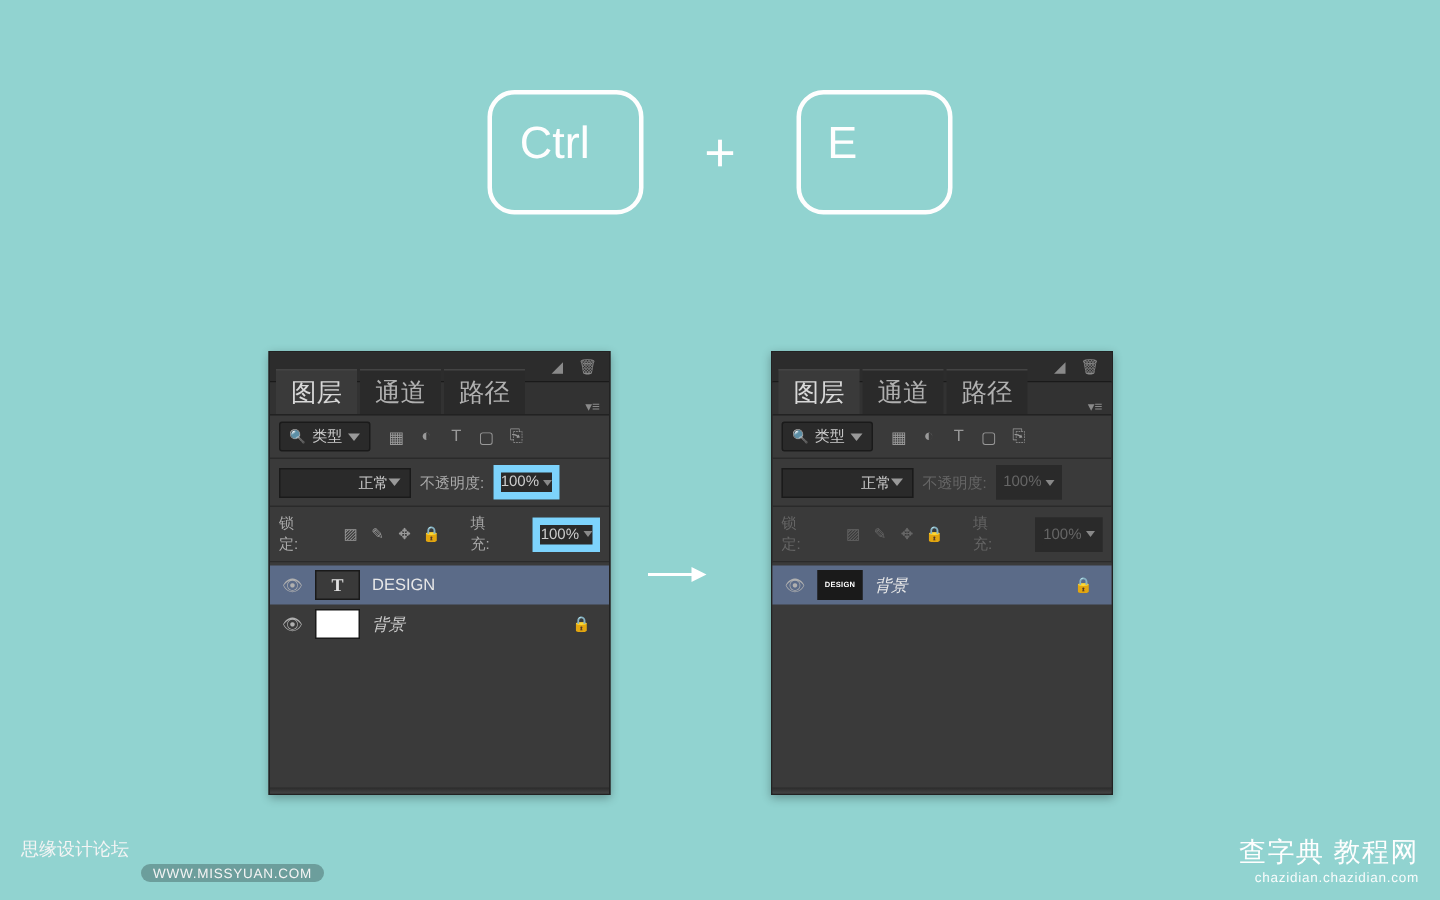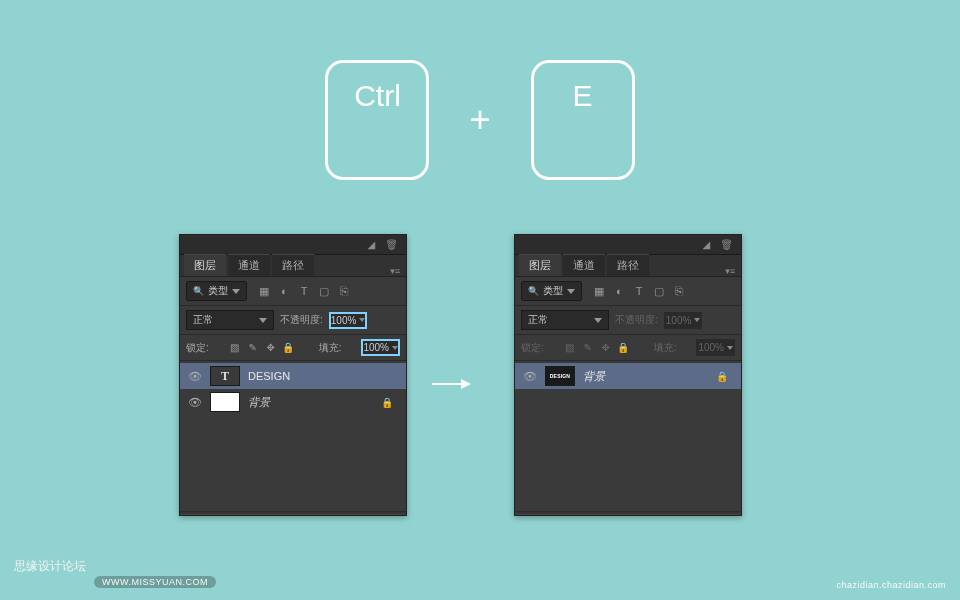--- a/index.html
+++ b/index.html
@@ -7,24 +7,24 @@
   width: 960px; height: 600px;
   background: #91d3d0;
   font-family: "Microsoft YaHei", Arial, sans-serif;
   position: relative; overflow: hidden;
 }
 .keycap-row {
   position: absolute; top: 60px; left: 0; width: 100%;
   display: flex; justify-content: center; align-items: center; gap: 40px;
 }
 .keycap {
-  width: 104px; height: 120px;
+  width: 104px; height: 83px;
   border: 3px solid #fefefe; border-radius: 18px;
   display: flex; padding: 16px 18px;
-  color: #fefefe; font-size: 30px; font-weight: 400; justify-content: center;
+  color: #fefefe; font-size: 30px; font-weight: 400;
 }
 .plus { color: #fefefe; font-size: 36px; font-weight: 300; }
 
 .panel {
   position: absolute; width: 228px;
   background: #3a3a3a;
   border: 1px solid #222;
   box-shadow: 0 2px 6px rgba(0,0,0,0.3);
 }
 .panel.left { left: 179px; top: 234px; }
@@ -37,21 +37,21 @@
   border-bottom: 1px solid #1a1a1a;
 }
 .ttl-icon { color: #8a8a8a; font-size: 10px; }
 
 .tabs {
   display: flex; align-items: flex-end; height: 22px;
   background: #323232; padding-left: 4px;
   border-bottom: 1px solid #222;
 }
 .tab {
-  padding: 3px 10px; font-size: 11px; color: #b0b0b0;
+  padding: 3px 10px; font-size: 17px; color: #b0b0b0;
   background: #2a2a2a; margin-right: 2px;
   border-top: 1px solid #444;
 }
 .tab.active { background: #3a3a3a; color: #d8d8d8; }
 .tabs-menu { margin-left: auto; padding: 0 6px; color: #8a8a8a; font-size: 9px; }
 
 .filter-row {
   display: flex; align-items: center; padding: 4px 6px; gap: 6px;
   border-bottom: 1px solid #2a2a2a;
 }
@@ -65,27 +65,27 @@
 .type-dd .dd { width:0;height:0;border-left:4px solid transparent;border-right:4px solid transparent;border-top:5px solid #999; }
 .filter-icons { display: flex; gap: 6px; margin-left: 4px; }
 .fi { color: #999; font-size: 11px; width: 14px; text-align: center; }
 
 .blend-row {
   display: flex; align-items: center; padding: 4px 6px; gap: 6px;
   border-bottom: 1px solid #2a2a2a; font-size: 10px;
 }
 .blend-dd {
   flex: 0 0 88px; background: #2a2a2a; border: 1px solid #1a1a1a;
-  padding: 2px 6px; color: #ccc; display: flex; justify-content: space-between; align-items: center;
+  padding: 2px 6px; color: #ccc; display: flex; justify-content: flex-end; align-items: center;
 }
 .blend-dd .dd { width:0;height:0;border-left:4px solid transparent;border-right:4px solid transparent;border-top:5px solid #999; }
 .lbl { color: #aaa; }
 .lbl.dim { color: #666; }
 .pct-box {
-  background: #2a2a2a; border: 2px solid #7dd3fc; color: #ccc;
+  background: #2a2a2a; border: 5px solid #7dd3fc; color: #ccc;
   padding: 1px 0; font-size: 10px; display: flex; align-items: center; gap: 3px;
 }
 .pct-box.dim { color: #666; border-color: #2a2a2a; }
 .pct-box .sm-dd { width:0;height:0;border-left:3px solid transparent;border-right:3px solid transparent;border-top:4px solid #888; }
 
 .lock-row {
   display: flex; align-items: center; padding: 4px 6px; gap: 20px;
   border-bottom: 1px solid #2a2a2a; font-size: 10px; color: #aaa;
 }
 .lock-icons { display: flex; gap: 6px; }
@@ -277,14 +277,15 @@
     </div>
   </div>
   <div class="panel-bottom"></div>
 </div>
 
 <div class="footer-left">
   <span>思缘设计论坛</span>
   <span class="url">WWW.MISSYUAN.COM</span>
 </div>
 <div class="footer-right">
+  <div class="big">查字典 教程网</div>
   <div class="small">chazidian.chazidian.com</div>
 </div>
 
 </body></html>

